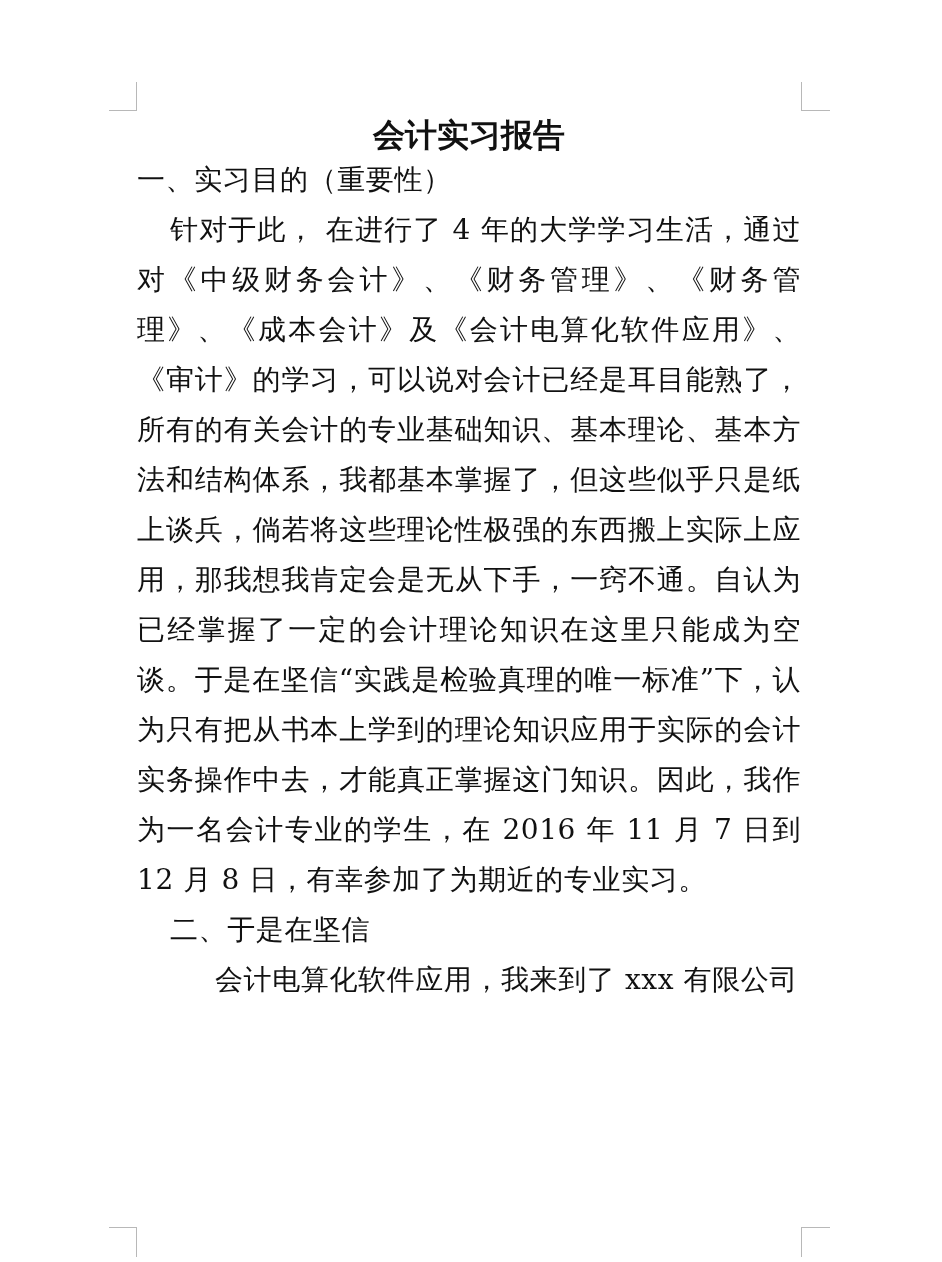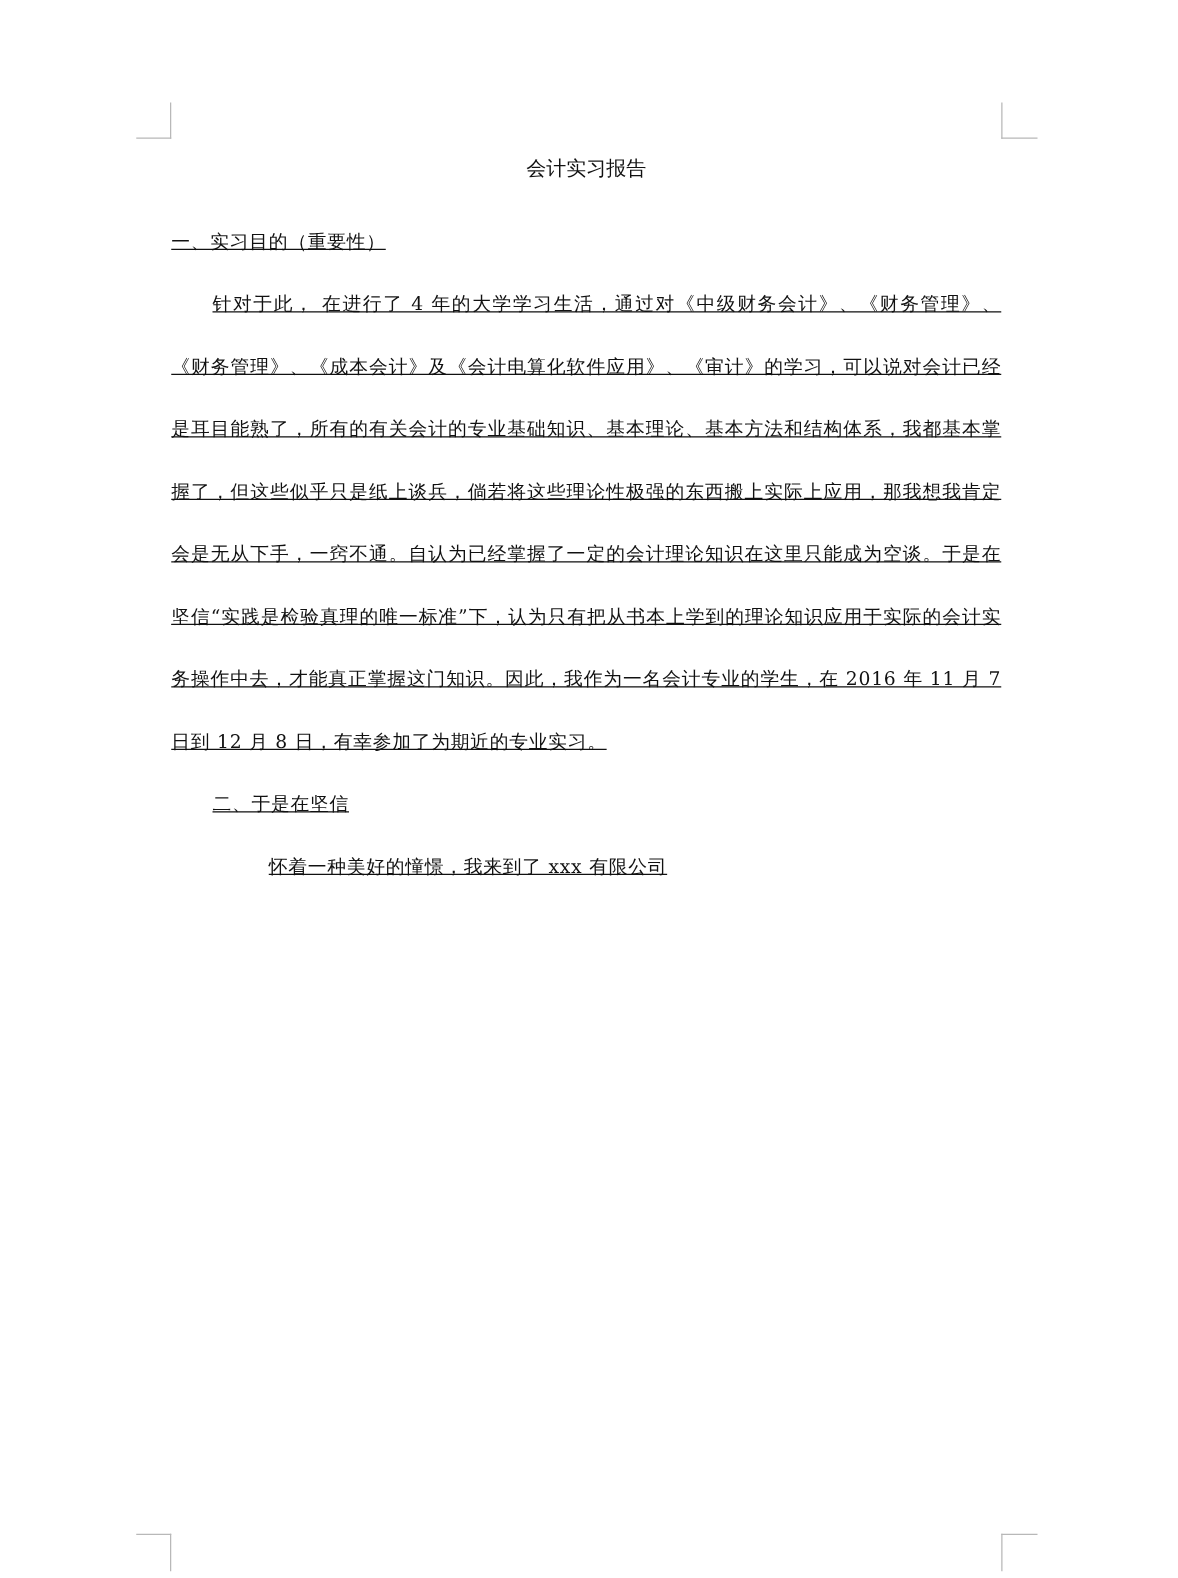--- a/index.html
+++ b/index.html
@@ -31,34 +31,33 @@
     .corner.tr { left: 801px; top: 82px; width: 28px; height: 28px; border-left-width: 1px; border-bottom-width: 1px; }
     .corner.bl { left: 109px; top: 1227px; width: 27px; height: 29px; border-right-width: 1px; border-top-width: 1px; }
     .corner.br { left: 801px; top: 1227px; width: 28px; height: 29px; border-left-width: 1px; border-top-width: 1px; }
 
     .title {
       position: absolute;
       left: 137px;
       top: 117px;
       width: 664px;
       text-align: center;
-      font-size: 16px;
-      font-weight: normal;
+      font-size: 32px;
+      font-weight: bold;
       letter-spacing: 0px;
       line-height: 36px;
     }
     .content {
       position: absolute;
       left: 137px;
-      top: 168px;
+      top: 155px;
       width: 664px;
-      font-size: 15px;
+      font-size: 28px;
       line-height: 50px;
       letter-spacing: 0.6px;
-      text-decoration: underline;
     }
     .content p {
       margin: 0;
       text-align: justify;
       text-align-last: left;
     }
     .heading-1 { margin: 0; height: 50px; }
     .para-1 { text-indent: 44px; }
     .para-2 { text-indent: 33px; }
     .heading-2 { padding-left: 33px; }
@@ -72,15 +71,15 @@
   <div class="corner tr"></div>
   <div class="corner bl"></div>
   <div class="corner br"></div>
 
   <div class="title">会计实习报告</div>
 
   <div class="content">
     <p class="heading-1">一、实习目的（重要性）</p>
     <p class="para-2">针对于此，  在进行了 4 年的大学学习生活，通过对《中级财务会计》、《财务管理》、《财务管理》、《成本会计》及《会计电算化软件应用》、《审计》的学习，可以说对会计已经是耳目能熟了，所有的有关会计的专业基础知识、基本理论、基本方法和结构体系，我都基本掌握了，但这些似乎只是纸上谈兵，倘若将这些理论性极强的东西搬上实际上应用，那我想我肯定会是无从下手，一窍不通。自认为已经掌握了一定的会计理论知识在这里只能成为空谈。于是在坚信“实践是检验真理的唯一标准”下，认为只有把从书本上学到的理论知识应用于实际的会计实务操作中去，才能真正掌握这门知识。因此，我作为一名会计专业的学生，在 2016 年 11 月 7 日到 12 月 8 日，有幸参加了为期近的专业实习。</p>
     <p class="heading-2">二、于是在坚信</p>
-    <p class="para-3">怀着一种美好的憧憬，我来到了 xxx 有限公司</p>
+    <p class="para-3">会计电算化软件应用，我来到了 xxx 有限公司</p>
   </div>
 </div>
 
 </body></html>

